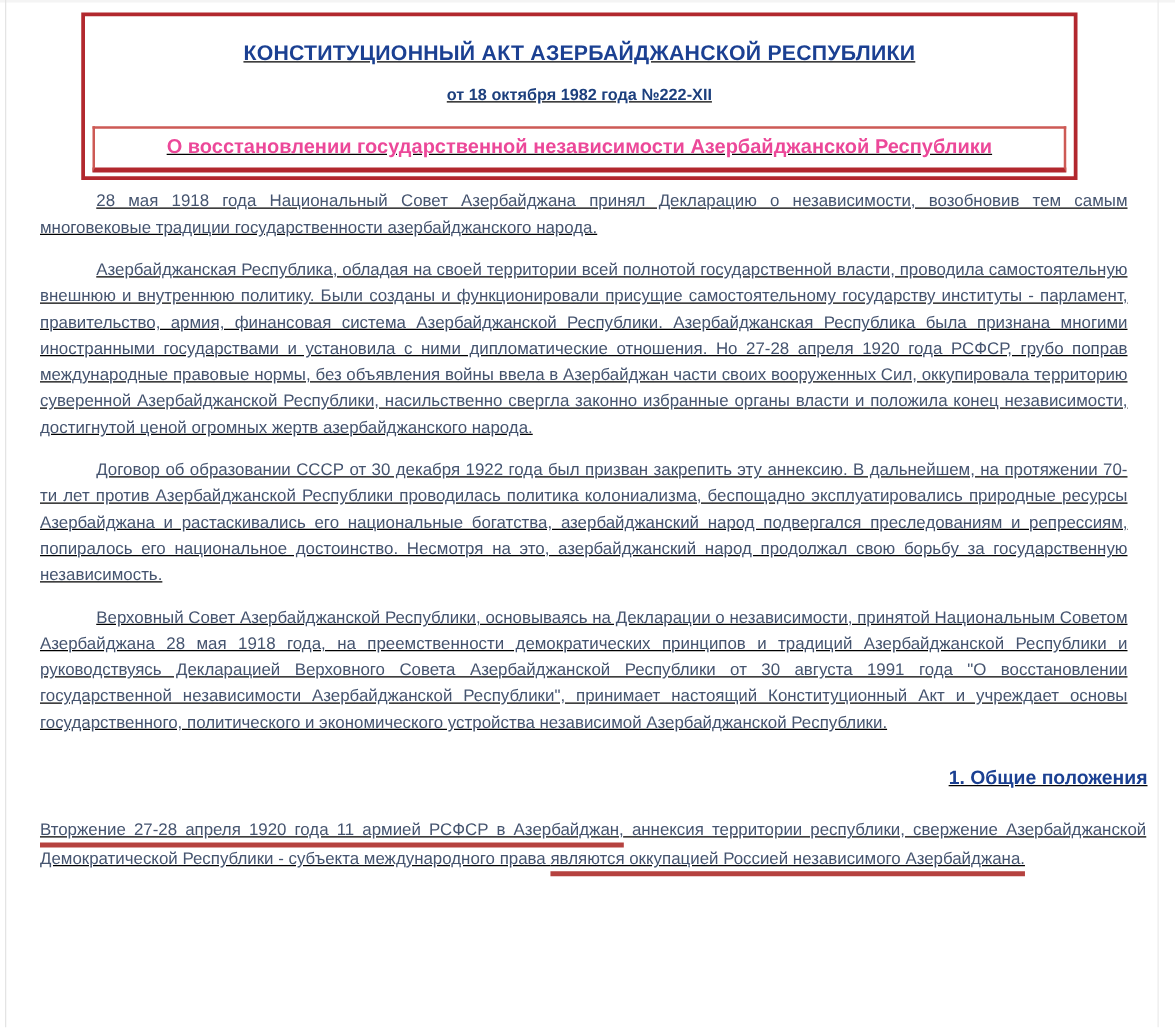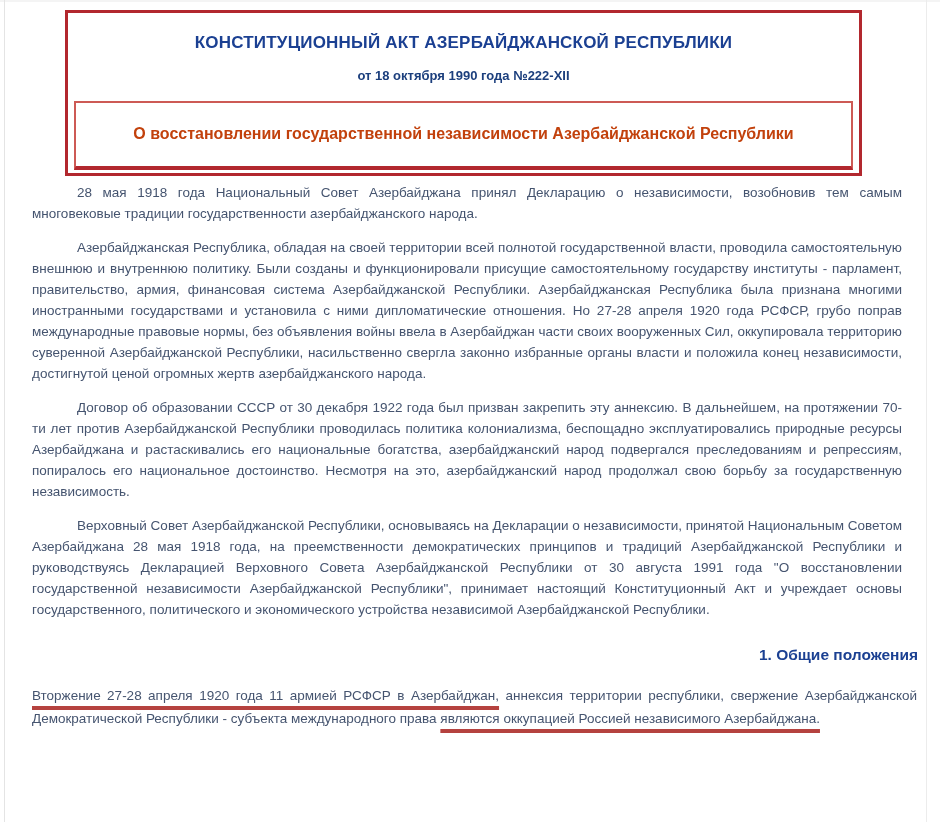--- a/index.html
+++ b/index.html
@@ -8,21 +8,21 @@
     height: 822px;
     background: #ffffff;
     font-family: "Liberation Sans", sans-serif;
     position: relative;
     overflow: hidden;
   }
   .edge-left  { position: absolute; left: 4px;  top: 0; bottom: 0; width: 1px; background: #e4e4e4; }
   .edge-right { position: absolute; left: 926px; top: 0; bottom: 0; width: 1px; background: #ececec; }
   .edge-top   { position: absolute; left: 0; top: 0; right: 0; height: 2px; background: #f4f4f4; }
 
-  .content { padding: 10px 22px 0 32px; }
+  .content { padding: 10px 22px 0 32px; text-decoration: underline; }
 
   
   .header-box {
     border: 3px solid #b2282e;
     margin: 0 56px 6px 33px;
     padding: 4px 6px 0 6px;
     text-align: center;
   }
   .doc-title {
     color: #1b4092;
@@ -37,24 +37,24 @@
     font-size: 13px;
     margin: 15px 0 18px;
   }
   .subtitle-box {
     border: 2px solid #cd5a55;
     border-bottom: 4px solid #b2282e;
     margin: 0 0 3px 0;
     padding: 6px 4px 7px;
   }
   .doc-subtitle {
-    color: #c2410c;
+    color: #ec4899;
     font-weight: bold;
     font-size: 16px;
-    margin: 16px;
+    margin: 0;
   }
 
   
   p.body {
     color: #45546f;
     font-size: 13.5px;
     line-height: 21px;
     text-align: justify;
     text-indent: 45px;
     margin: 0 16px 13px 0;
@@ -92,21 +92,21 @@
 <body>
 
 <div class="edge-top"></div>
 <div class="edge-left"></div>
 <div class="edge-right"></div>
 
 <div class="content">
 
   <div class="header-box">
     <div class="doc-title">КОНСТИТУЦИОННЫЙ АКТ АЗЕРБАЙДЖАНСКОЙ РЕСПУБЛИКИ</div>
-    <div class="doc-date">от 18 октября 1990 года №222-XII</div>
+    <div class="doc-date">от 18 октября 1982 года №222-XII</div>
     <div class="subtitle-box">
       <div class="doc-subtitle">О восстановлении государственной независимости Азербайджанской Республики</div>
     </div>
   </div>
 
   <p class="body">28 мая 1918 года Национальный Совет Азербайджана принял Декларацию о независимости, возобновив тем самым многовековые традиции государственности азербайджанского народа.</p>
   <p class="body">Азербайджанская Республика, обладая на своей территории всей полнотой государственной власти, проводила самостоятельную внешнюю и внутреннюю политику. Были созданы и функционировали присущие самостоятельному государству институты - парламент, правительство, армия, финансовая система Азербайджанской Республики. Азербайджанская Республика была признана многими иностранными государствами и установила с ними дипломатические отношения. Но 27-28 апреля 1920 года РСФСР, грубо поправ международные правовые нормы, без объявления войны ввела в Азербайджан части своих вооруженных Сил, оккупировала территорию суверенной Азербайджанской Республики, насильственно свергла законно избранные органы власти и положила конец независимости, достигнутой ценой огромных жертв азербайджанского народа.</p>
   <p class="body">Договор об образовании СССР от 30 декабря 1922 года был призван закрепить эту аннексию. В дальнейшем, на протяжении 70-ти лет против Азербайджанской Республики проводилась политика колониализма, беспощадно эксплуатировались природные ресурсы Азербайджана и растаскивались его национальные богатства, азербайджанский народ подвергался преследованиям и репрессиям, попиралось его национальное достоинство. Несмотря на это, азербайджанский народ продолжал свою борьбу за государственную независимость.</p>
   <p class="body">Верховный Совет Азербайджанской Республики, основываясь на Декларации о независимости, принятой Национальным Советом Азербайджана 28 мая 1918 года, на преемственности демократических принципов и традиций Азербайджанской Республики и руководствуясь Декларацией Верховного Совета Азербайджанской Республики от 30 августа 1991 года "О восстановлении государственной независимости Азербайджанской Республики", принимает настоящий Конституционный Акт и учреждает основы государственного, политического и экономического устройства независимой Азербайджанской Республики.</p>
 

